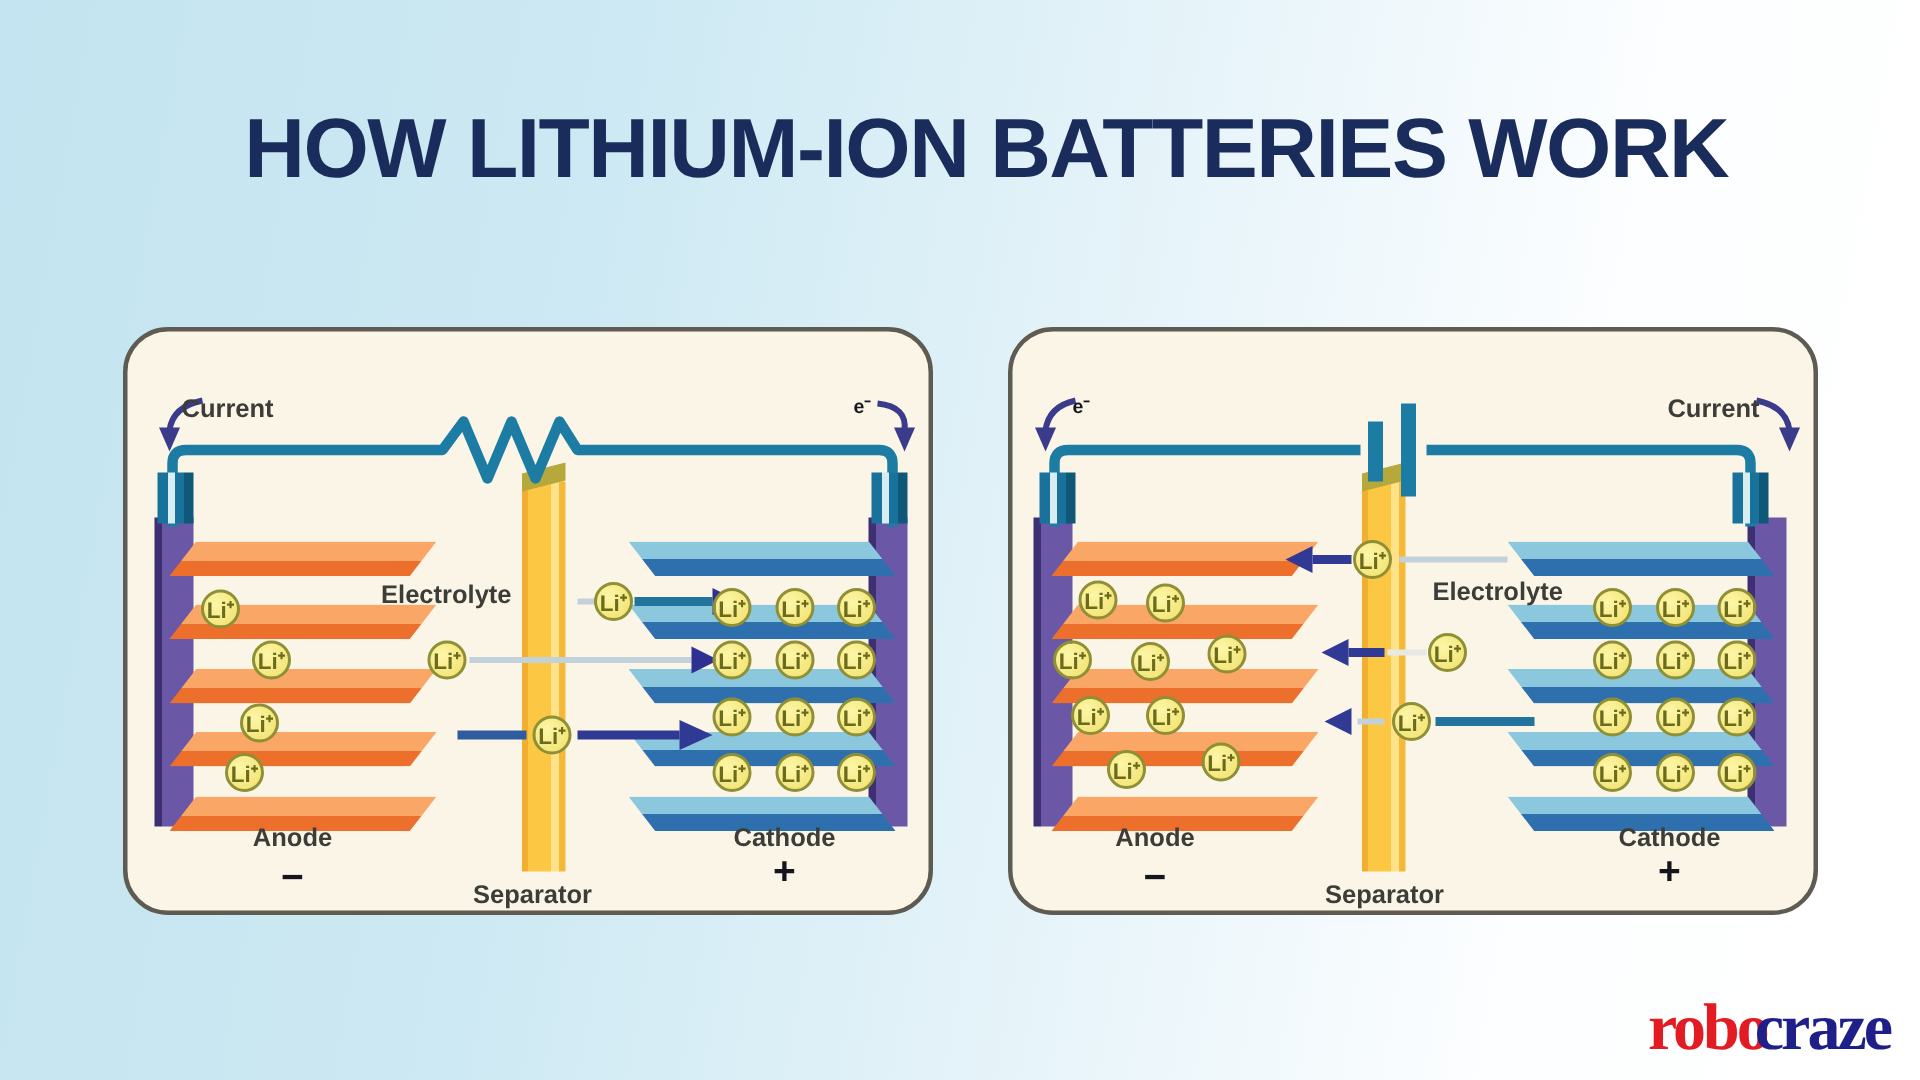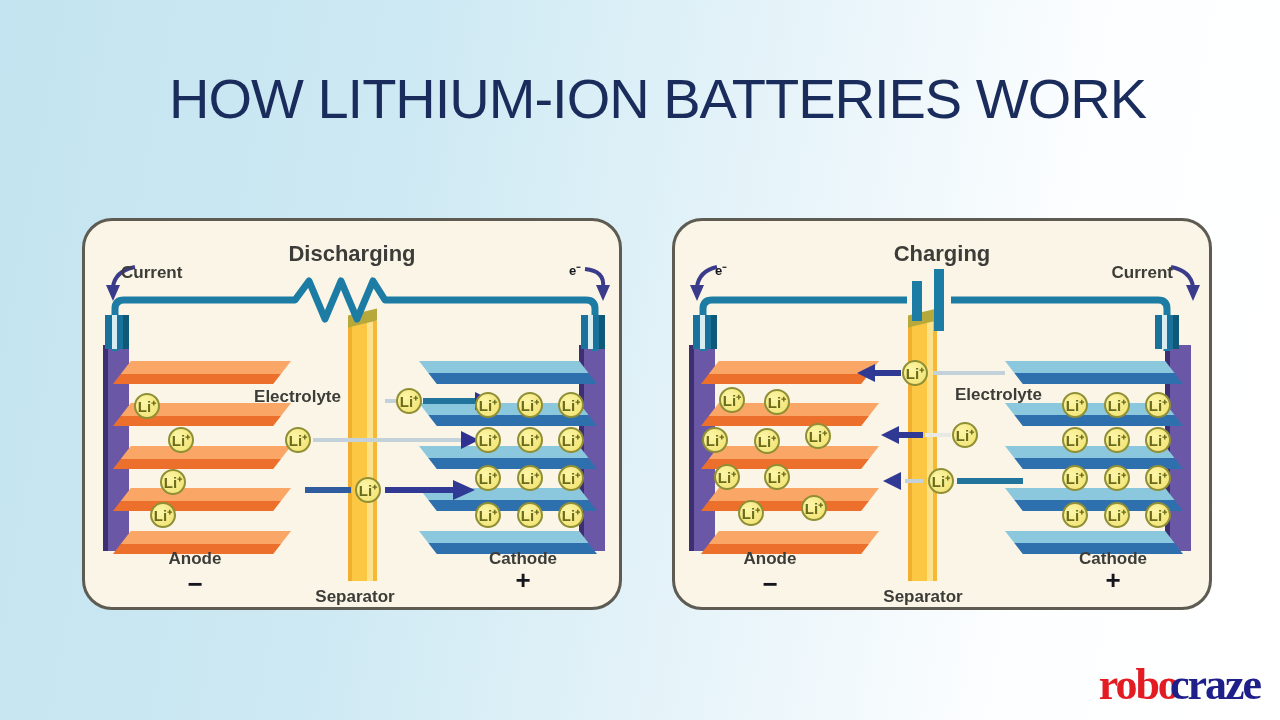--- a/index.html
+++ b/index.html
@@ -1,20 +1,20 @@
 <!DOCTYPE html>
 <html><head>
 <meta charset="utf-8">
 <style>
   html,body{margin:0;padding:0;}
   .page{position:relative;width:1280px;height:720px;overflow:hidden;
     background:linear-gradient(100deg,#c3e4f0 0%,#cde9f3 30%,#e9f5fa 60%,#fdfeff 80%,#ffffff 100%);
     font-family:"Liberation Sans",sans-serif;}
   .title{position:absolute;left:0;right:0;top:66px;margin:0;text-align:center;
-    font-size:56px;font-weight:400;letter-spacing:-1px;color:#1a2c5b;padding-left:35px;}
+    font-size:56px;font-weight:700;letter-spacing:-1px;color:#1a2c5b;padding-left:35px;}
   .panel{position:absolute;top:218px;width:540px;height:392px;background:#faf5e6;
     border:3px solid #5d5b52;border-radius:30px;box-sizing:border-box;}
   .p-title{position:absolute;left:0;top:20px;width:100%;text-align:center;
     font-size:22px;font-weight:bold;color:#3c3c38;z-index:7;}
   .lbl{position:absolute;font-weight:bold;color:#3c3c38;font-size:17px;z-index:7;white-space:nowrap;}
   .sign{position:absolute;font-size:26px;font-weight:900;color:#15151d;z-index:7;line-height:1;}
   .elabel{position:absolute;font-weight:bold;font-size:13px;color:#15151d;z-index:7;}
   .overlay{position:absolute;left:0;top:0;z-index:4;pointer-events:none;}
   .bar{position:absolute;top:124px;width:26px;height:206px;z-index:2;
     background:linear-gradient(90deg,#3d2f72 0 20%,#6a58a7 20% 100%);}
@@ -38,21 +38,20 @@
   .brand-robo{color:#e31b23;}
   .brand-craze{color:#1f1f8a;margin-left:-8px;}
 </style>
 </head>
 <body>
 
 <div class="page">
   <h1 class="title">HOW LITHIUM-ION BATTERIES WORK</h1>
 
   <section class="panel" style="left:82px">
-    <div class="p-title">Discharging</div>
     <div class="lbl" style="left:36px;top:42px">Current</div>
     <div class="elabel" style="left:484px;top:40px">e⁻</div>
 
     <svg class="overlay" width="540" height="392" viewBox="0 0 540 392">
       <path d="M30,130 L30,88 Q30,79 39,79 L210,79 L224,60 L240,98 L256,60 L272,98 L288,60 L300,79 L501,79 Q510,79 510,88 L510,130" stroke="#1d7ca3" stroke-width="7" fill="none" stroke-linejoin="round"></path>
       <path d="M50,46 Q30,50 28,66" stroke="#3b3b8c" stroke-width="4" fill="none"></path>
       <polygon points="21,64 35,64 28,80" fill="#3b3b8c"></polygon>
       <path d="M500,48 Q520,50 518,66" stroke="#3b3b8c" stroke-width="4" fill="none"></path>
       <polygon points="511,64 525,64 518,80" fill="#3b3b8c"></polygon>
       <line x1="300" y1="180" x2="314" y2="180" stroke="#c3d2da" stroke-width="4"></line>
@@ -105,21 +104,20 @@
 
     <div class="lbl" style="left:150px;top:166px;width:106px;text-align:right">Electrolyte</div>
     <div class="lbl" style="left:60px;top:328px;width:100px;text-align:center">Anode</div>
     <div class="sign" style="left:60px;top:350px;width:100px;text-align:center">−</div>
     <div class="lbl" style="left:388px;top:328px;width:100px;text-align:center">Cathode</div>
     <div class="sign" style="left:388px;top:346px;width:100px;text-align:center">+</div>
     <div class="lbl" style="left:210px;top:366px;width:120px;text-align:center">Separator</div>
   </section>
 
   <section class="panel" style="left:672px">
-    <div class="p-title">Charging</div>
     <div class="elabel" style="left:40px;top:40px">e⁻</div>
     <div class="lbl" style="left:398px;top:42px;width:100px;text-align:right">Current</div>
 
     <svg class="overlay" width="540" height="392" viewBox="0 0 540 392">
       <path d="M28,130 L28,88 Q28,79 37,79 L232,79 M276,79 L483,79 Q492,79 492,88 L492,130" stroke="#1d7ca3" stroke-width="7" fill="none" stroke-linejoin="round"></path>
       <rect x="237" y="60" width="10" height="40" fill="#1d7ca3"></rect>
       <rect x="259" y="48" width="10" height="62" fill="#1d7ca3"></rect>
       <path d="M42,46 Q24,50 22,66" stroke="#3b3b8c" stroke-width="4" fill="none"></path>
       <polygon points="15,64 29,64 22,80" fill="#3b3b8c"></polygon>
       <path d="M496,46 Q516,50 518,66" stroke="#3b3b8c" stroke-width="4" fill="none"></path>

